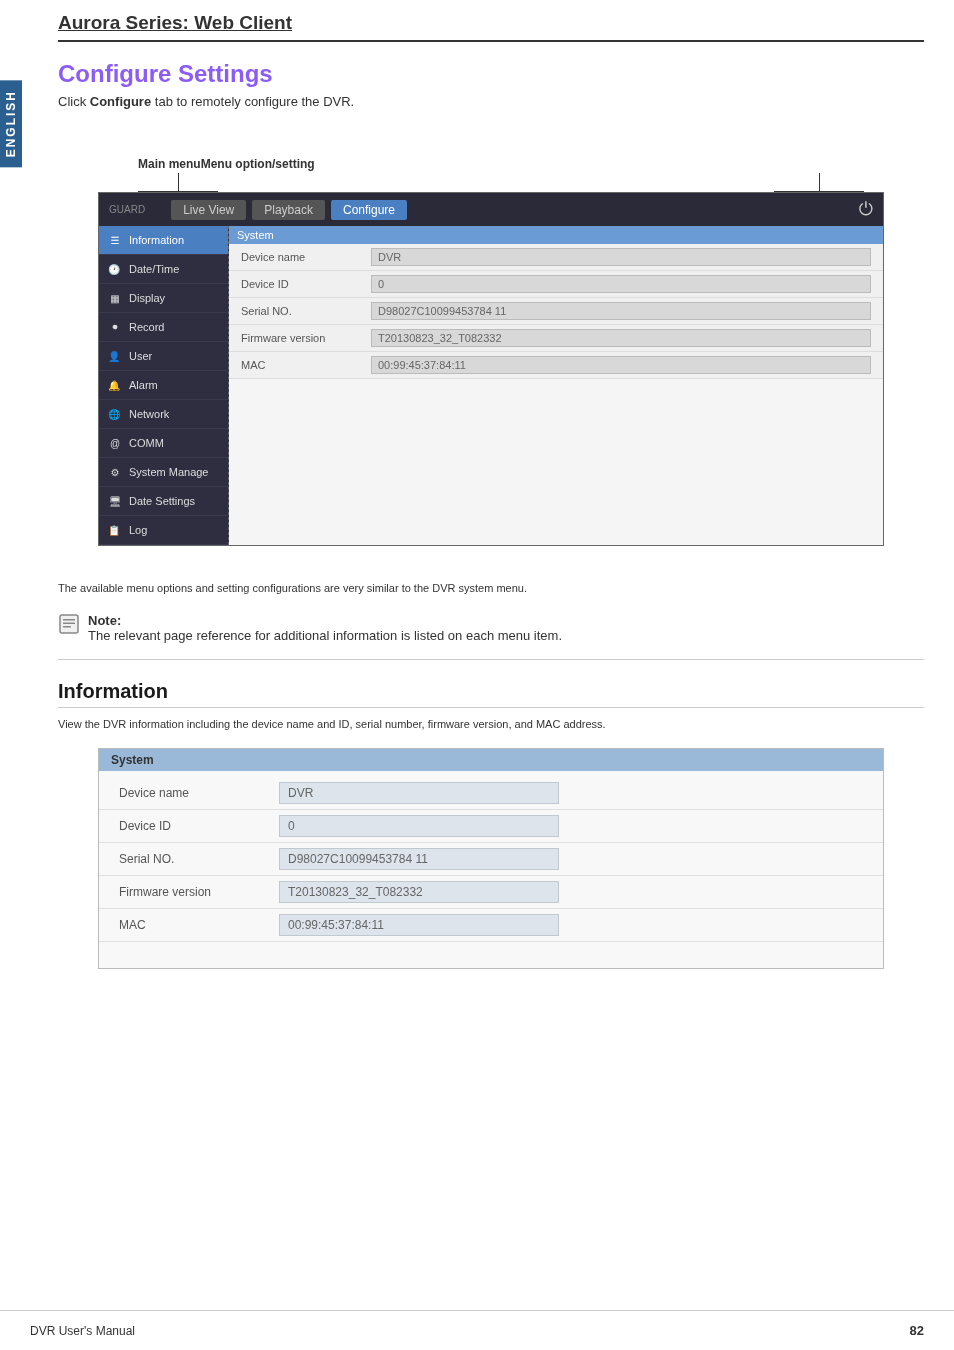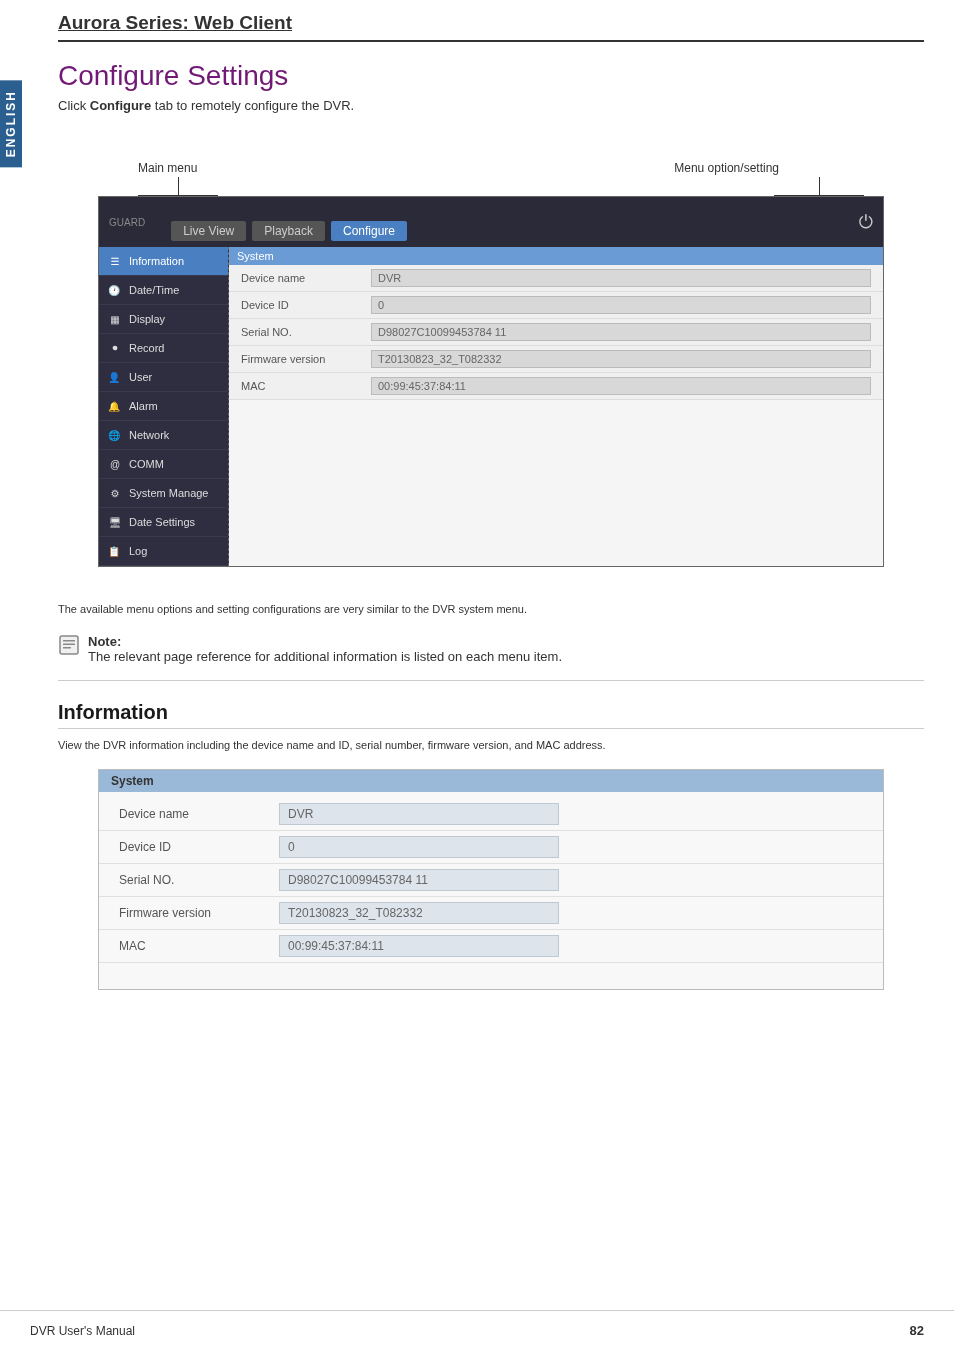--- a/index.html
+++ b/index.html
@@ -42,23 +42,23 @@
       margin-bottom: 18px;
     }
     .doc-header span {
       font-size: 19px;
       font-weight: bold;
       text-decoration: underline;
     }
 
     
     .page-title {
-      font-size: 28px;
-      font-weight: normal;
-      color: #701a75;
+      font-size: 24px;
+      font-weight: bold;
+      color: #8b5cf6;
       margin-bottom: 6px;
     }
 
     .intro-text {
       font-size: 13px;
       margin-bottom: 18px;
     }
     .intro-text strong {
       font-weight: bold;
     }
@@ -93,21 +93,20 @@
       display: block;
       font-weight: normal;
       letter-spacing: 0;
     }
     .dvr-btn {
       padding: 3px 12px;
       font-size: 12px;
       border: none;
       cursor: pointer;
       border-radius: 2px;
-      margin-top: 18px;
     }
     .dvr-btn-liveview { background: #555; color: #ccc; }
     .dvr-btn-playback { background: #555; color: #ccc; }
     .dvr-btn-configure { background: #4a7fc1; color: #fff; }
     .dvr-topbar-right {
       margin-left: auto;
       color: #ccc;
       font-size: 18px;
     }
 
@@ -300,21 +299,21 @@
   </div>
 
   <div class="page-title">Configure Settings</div>
 
   <div class="intro-text">
     <span>Click </span><strong>Configure</strong><span> tab to remotely configure the DVR.</span>
   </div>
 
   <div class="screenshot-wrapper">
 
-    <div style="display:flex; justify-content: space-between; padding: 0 55px 0 60px; font-size:12px; margin-bottom:2px;">
+    <div style="display:flex; justify-content: flex-start; padding: 0 55px 0 60px; font-size:12px; margin-bottom:2px;font-weight:bold;">
       <span style="margin-left:20px;">Main menu</span>
       <span style="margin-right:90px;">Menu option/setting</span>
     </div>
 
     <div style="display:flex; justify-content: space-between; padding: 0 60px 0 80px; margin-bottom: 0;">
       <div style="display:flex;flex-direction:column;align-items:center;">
         <div style="width:1px;height:18px;background:#333;margin:0 auto;"></div>
         <div style="width:80px;height:1px;background:#333;"></div>
       </div>
       <div style="display:flex;flex-direction:column;align-items:center;">

